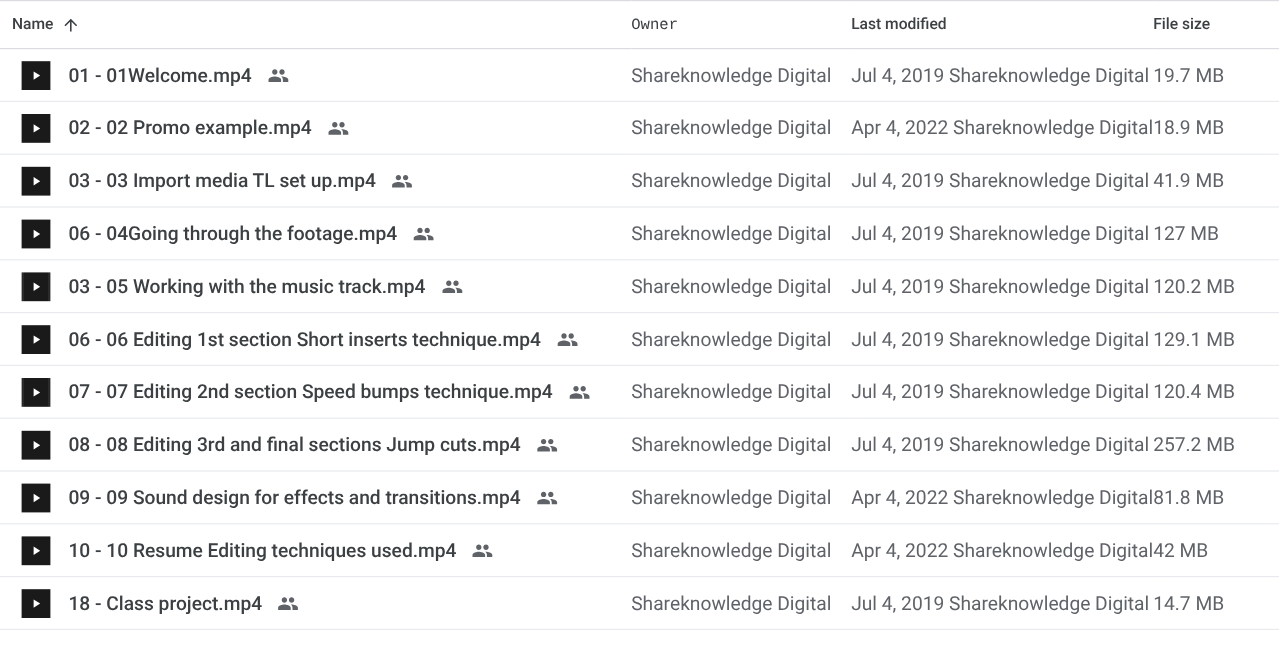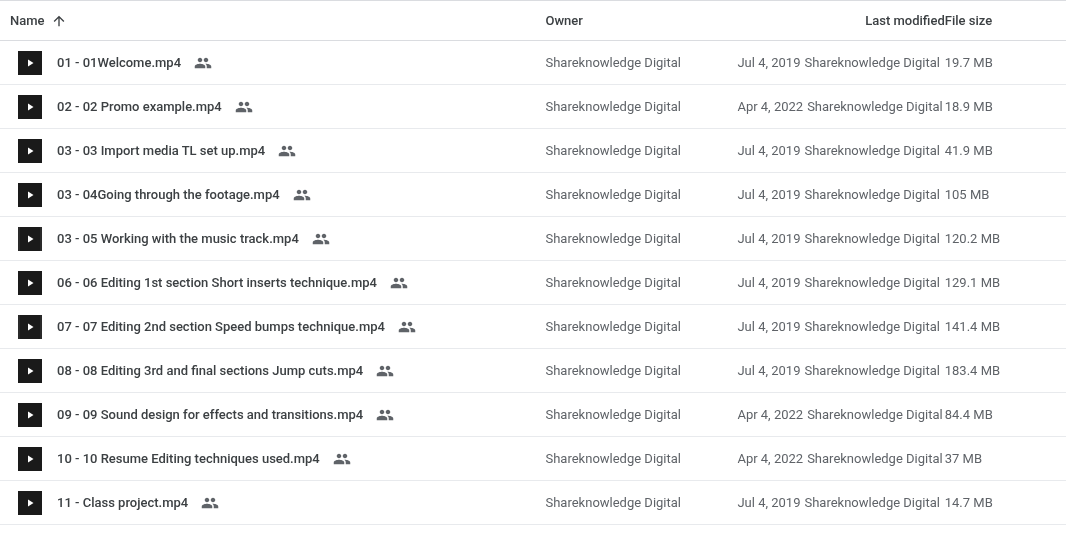--- a/index.html
+++ b/index.html
@@ -20,40 +20,40 @@
       border-bottom: 1px solid #dadce0;
     }
     .header-cell {
       text-align: left;
       font-weight: 500;
       font-size: 13px;
       color: #3c4043;
       vertical-align: middle;
     }
     .col-name { padding-left: 10px; width: 540px; }
-    .col-owner { width: 190px; }
-    .col-modified { width: 180px; text-align: right; }
+    .col-owner { width: 190px; font-family: Liberation Mono, monospace; }
+    .col-modified { width: 180px; }
     .col-size { width: 120px; }
     .header-name-wrap {
       display: inline-flex;
       align-items: center;
       gap: 6px;
     }
     .sort-arrow {
       width: 16px;
       height: 16px;
       fill: #3c4043;
     }
     .data-row {
       height: 44px;
       border-bottom: 1px solid #e8eaed;
     }
     .data-cell {
       vertical-align: middle;
-      font-size: 13px;
+      font-size: 16px;
       color: #5f6368;
       white-space: nowrap;
       overflow: hidden;
       text-overflow: ellipsis;
     }
     .name-cell {
       padding-left: 18px;
     }
     .name-wrap {
       display: flex;
@@ -206,34 +206,34 @@
   </tr>
 
   <tr class="data-row">
     <td class="data-cell name-cell">
       <div class="name-wrap">
         <span class="video-icon">
           <svg viewBox="0 0 24 24">
                 <path d="M8 5v14l11-7z"></path>
               </svg>
         </span>
-        <span class="file-name">03 - 04Going through the footage.mp4</span>
-        <svg class="shared-icon" viewBox="0 0 24 24">
-              <path d="M16 11c1.66 0 2.99-1.34 2.99-3S17.66 5 16 5s-3 1.34-3 3 1.34 3 3 3zm-8 0c1.66 0 2.99-1.34 2.99-3S9.66 5 8 5 5 6.34 5 8s1.34 3 3 3zm0 2c-2.33 0-7 1.17-7 3.5V19h14v-2.5C15 14.17 10.33 13 8 13zm8 0c-.29 0-.62.02-.97.05 1.16.84 1.97 1.97 1.97 3.45V19h6v-2.5c0-2.33-4.67-3.5-7-3.5z"></path>
-            </svg>
-      </div>
-    </td>
-    <td class="data-cell">Shareknowledge Digital</td>
-    <td class="data-cell">
-      <span class="modified-wrap">
-        <span class="modified-date">Jul 4, 2019</span>
-        <span class="modified-by">Shareknowledge Digital</span>
-      </span>
-    </td>
-    <td class="data-cell">105 MB</td>
+        <span class="file-name">06 - 04Going through the footage.mp4</span>
+        <svg class="shared-icon" viewBox="0 0 24 24">
+              <path d="M16 11c1.66 0 2.99-1.34 2.99-3S17.66 5 16 5s-3 1.34-3 3 1.34 3 3 3zm-8 0c1.66 0 2.99-1.34 2.99-3S9.66 5 8 5 5 6.34 5 8s1.34 3 3 3zm0 2c-2.33 0-7 1.17-7 3.5V19h14v-2.5C15 14.17 10.33 13 8 13zm8 0c-.29 0-.62.02-.97.05 1.16.84 1.97 1.97 1.97 3.45V19h6v-2.5c0-2.33-4.67-3.5-7-3.5z"></path>
+            </svg>
+      </div>
+    </td>
+    <td class="data-cell">Shareknowledge Digital</td>
+    <td class="data-cell">
+      <span class="modified-wrap">
+        <span class="modified-date">Jul 4, 2019</span>
+        <span class="modified-by">Shareknowledge Digital</span>
+      </span>
+    </td>
+    <td class="data-cell">127 MB</td>
   </tr>
 
   <tr class="data-row">
     <td class="data-cell name-cell">
       <div class="name-wrap">
         <span class="video-icon strip">
           <svg viewBox="0 0 24 24">
                 <path d="M8 5v14l11-7z"></path>
               </svg>
         </span>
@@ -291,21 +291,21 @@
             </svg>
       </div>
     </td>
     <td class="data-cell">Shareknowledge Digital</td>
     <td class="data-cell">
       <span class="modified-wrap">
         <span class="modified-date">Jul 4, 2019</span>
         <span class="modified-by">Shareknowledge Digital</span>
       </span>
     </td>
-    <td class="data-cell">141.4 MB</td>
+    <td class="data-cell">120.4 MB</td>
   </tr>
 
   <tr class="data-row">
     <td class="data-cell name-cell">
       <div class="name-wrap">
         <span class="video-icon">
           <svg viewBox="0 0 24 24">
                 <path d="M8 5v14l11-7z"></path>
               </svg>
         </span>
@@ -315,21 +315,21 @@
             </svg>
       </div>
     </td>
     <td class="data-cell">Shareknowledge Digital</td>
     <td class="data-cell">
       <span class="modified-wrap">
         <span class="modified-date">Jul 4, 2019</span>
         <span class="modified-by">Shareknowledge Digital</span>
       </span>
     </td>
-    <td class="data-cell">183.4 MB</td>
+    <td class="data-cell">257.2 MB</td>
   </tr>
 
   <tr class="data-row">
     <td class="data-cell name-cell">
       <div class="name-wrap">
         <span class="video-icon">
           <svg viewBox="0 0 24 24">
                 <path d="M8 5v14l11-7z"></path>
               </svg>
         </span>
@@ -339,21 +339,21 @@
             </svg>
       </div>
     </td>
     <td class="data-cell">Shareknowledge Digital</td>
     <td class="data-cell">
       <span class="modified-wrap">
         <span class="modified-date">Apr 4, 2022</span>
         <span class="modified-by">Shareknowledge Digital</span>
       </span>
     </td>
-    <td class="data-cell">84.4 MB</td>
+    <td class="data-cell">81.8 MB</td>
   </tr>
 
   <tr class="data-row">
     <td class="data-cell name-cell">
       <div class="name-wrap">
         <span class="video-icon">
           <svg viewBox="0 0 24 24">
                 <path d="M8 5v14l11-7z"></path>
               </svg>
         </span>
@@ -363,32 +363,32 @@
             </svg>
       </div>
     </td>
     <td class="data-cell">Shareknowledge Digital</td>
     <td class="data-cell">
       <span class="modified-wrap">
         <span class="modified-date">Apr 4, 2022</span>
         <span class="modified-by">Shareknowledge Digital</span>
       </span>
     </td>
-    <td class="data-cell">37 MB</td>
-  </tr>
-
-  <tr class="data-row">
-    <td class="data-cell name-cell">
-      <div class="name-wrap">
-        <span class="video-icon">
-          <svg viewBox="0 0 24 24">
-                <path d="M8 5v14l11-7z"></path>
-              </svg>
-        </span>
-        <span class="file-name">11 - Class project.mp4</span>
+    <td class="data-cell">42 MB</td>
+  </tr>
+
+  <tr class="data-row">
+    <td class="data-cell name-cell">
+      <div class="name-wrap">
+        <span class="video-icon">
+          <svg viewBox="0 0 24 24">
+                <path d="M8 5v14l11-7z"></path>
+              </svg>
+        </span>
+        <span class="file-name">18 - Class project.mp4</span>
         <svg class="shared-icon" viewBox="0 0 24 24">
               <path d="M16 11c1.66 0 2.99-1.34 2.99-3S17.66 5 16 5s-3 1.34-3 3 1.34 3 3 3zm-8 0c1.66 0 2.99-1.34 2.99-3S9.66 5 8 5 5 6.34 5 8s1.34 3 3 3zm0 2c-2.33 0-7 1.17-7 3.5V19h14v-2.5C15 14.17 10.33 13 8 13zm8 0c-.29 0-.62.02-.97.05 1.16.84 1.97 1.97 1.97 3.45V19h6v-2.5c0-2.33-4.67-3.5-7-3.5z"></path>
             </svg>
       </div>
     </td>
     <td class="data-cell">Shareknowledge Digital</td>
     <td class="data-cell">
       <span class="modified-wrap">
         <span class="modified-date">Jul 4, 2019</span>
         <span class="modified-by">Shareknowledge Digital</span>

